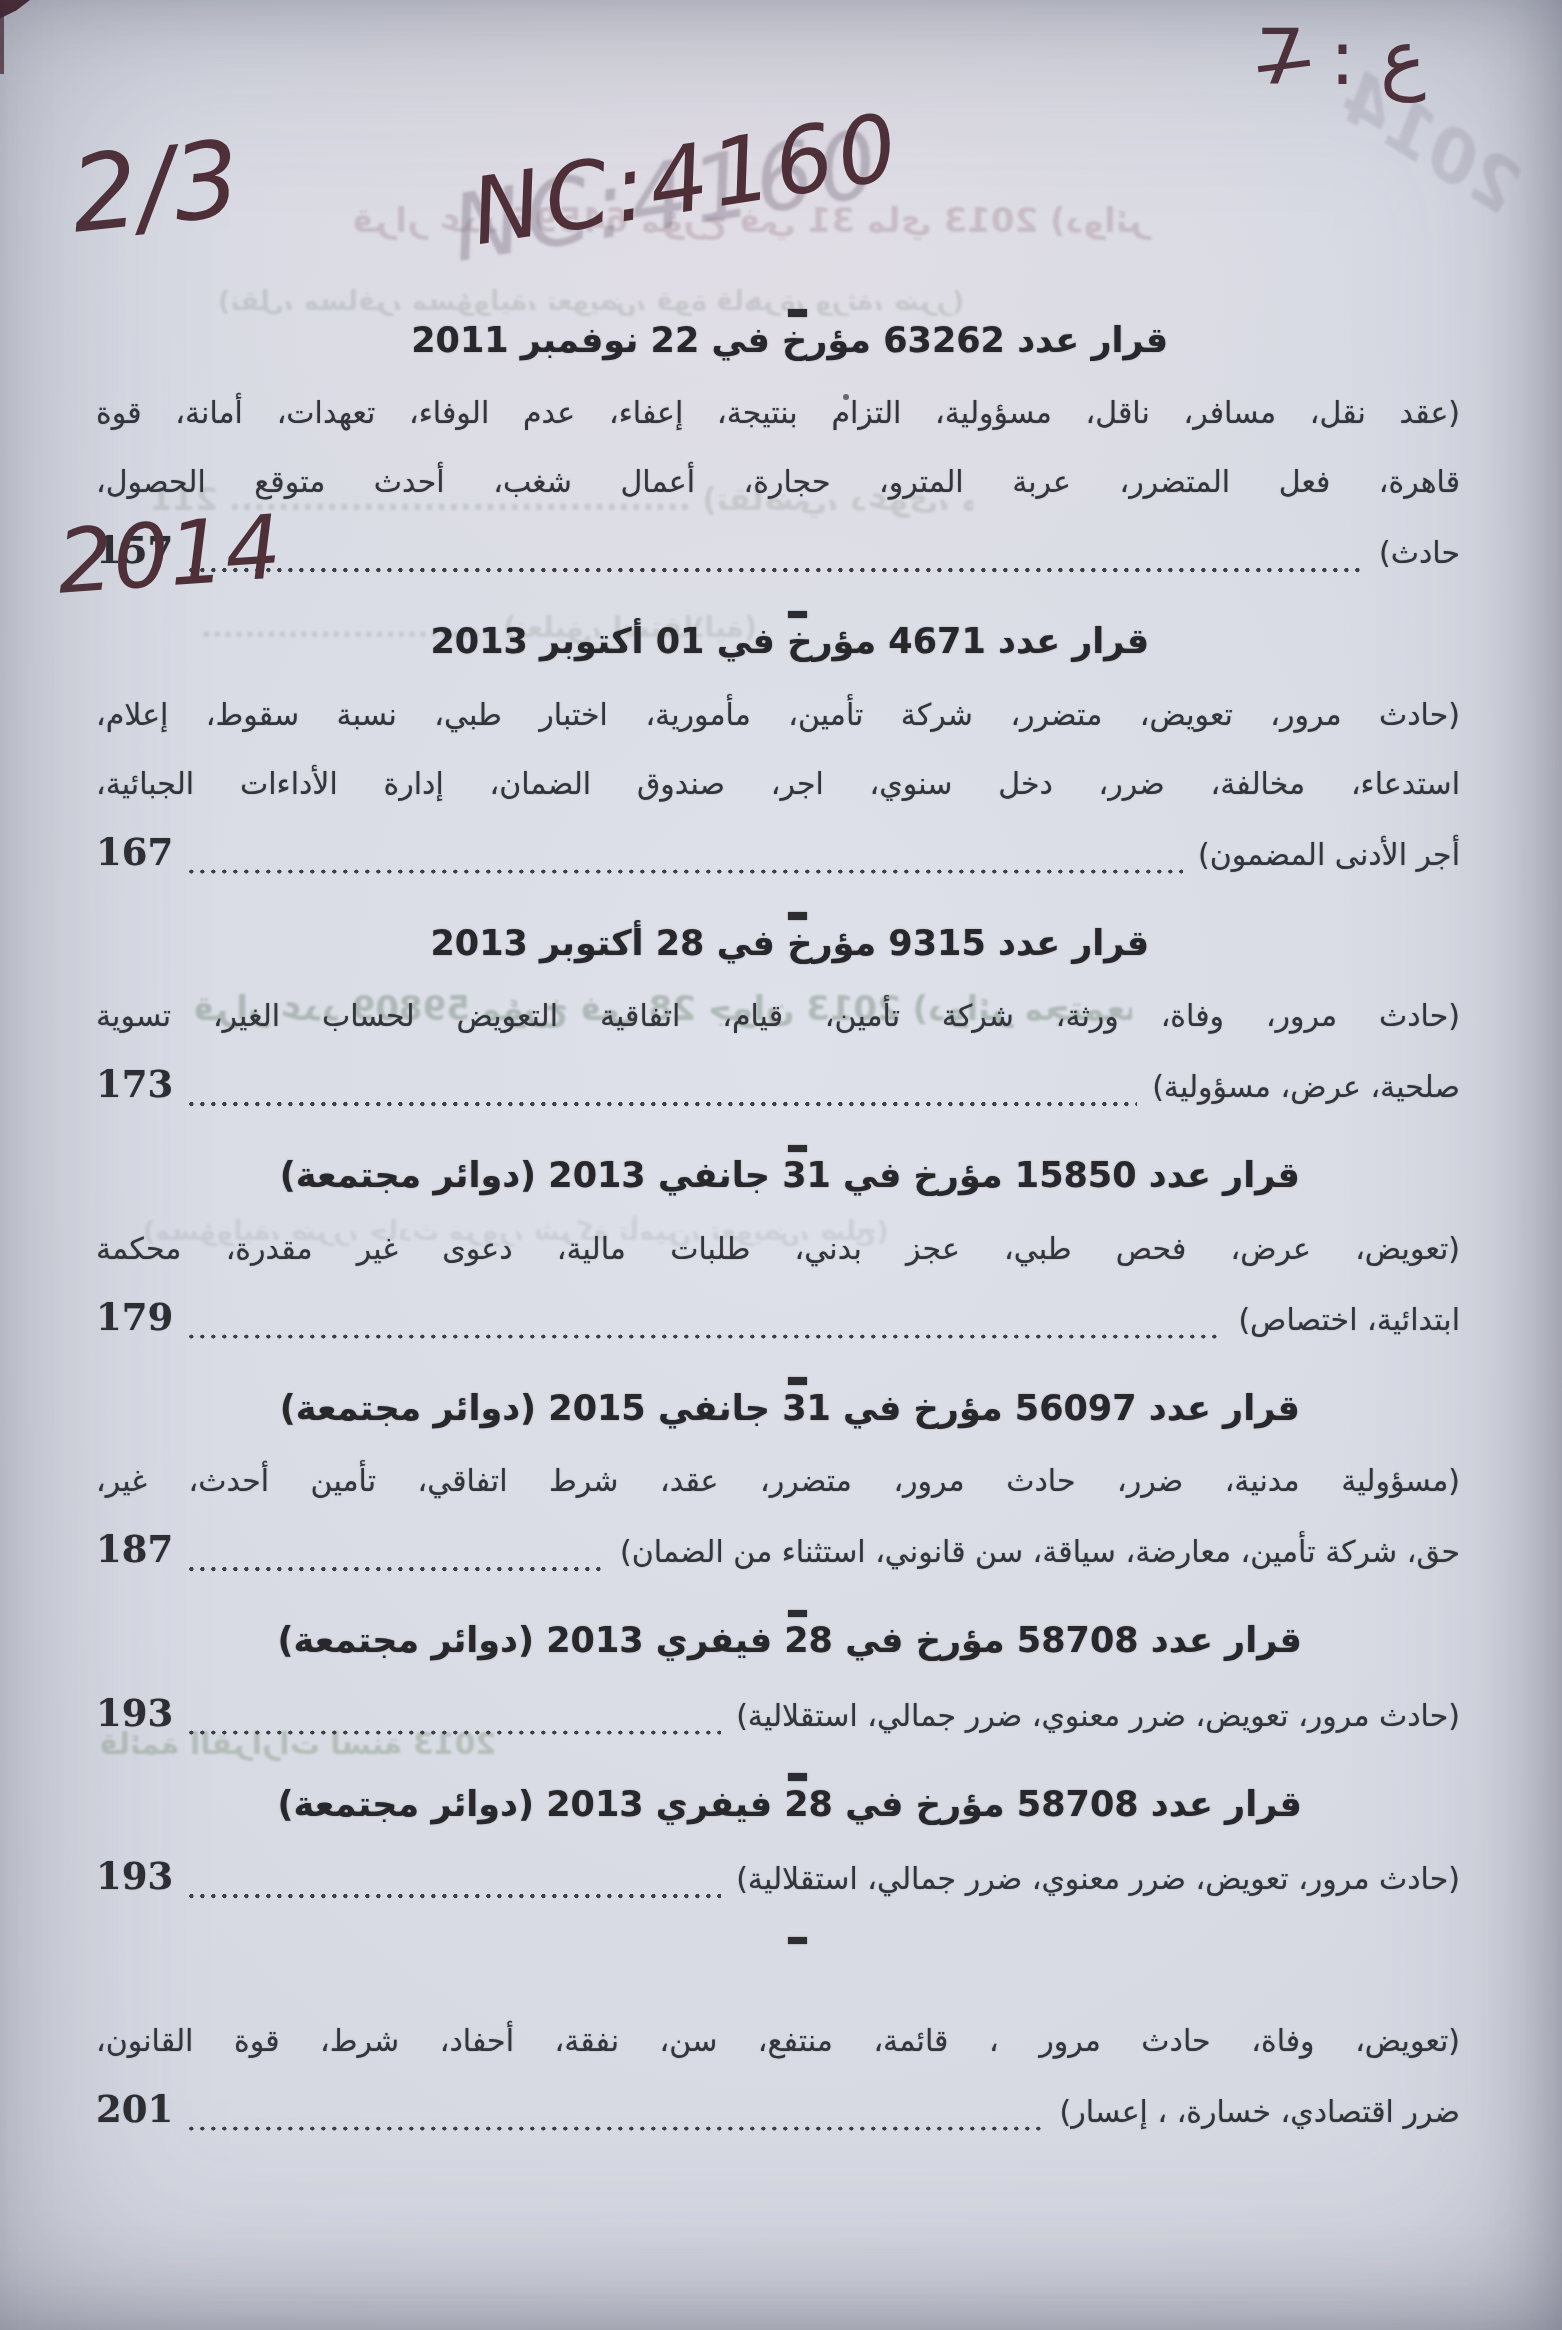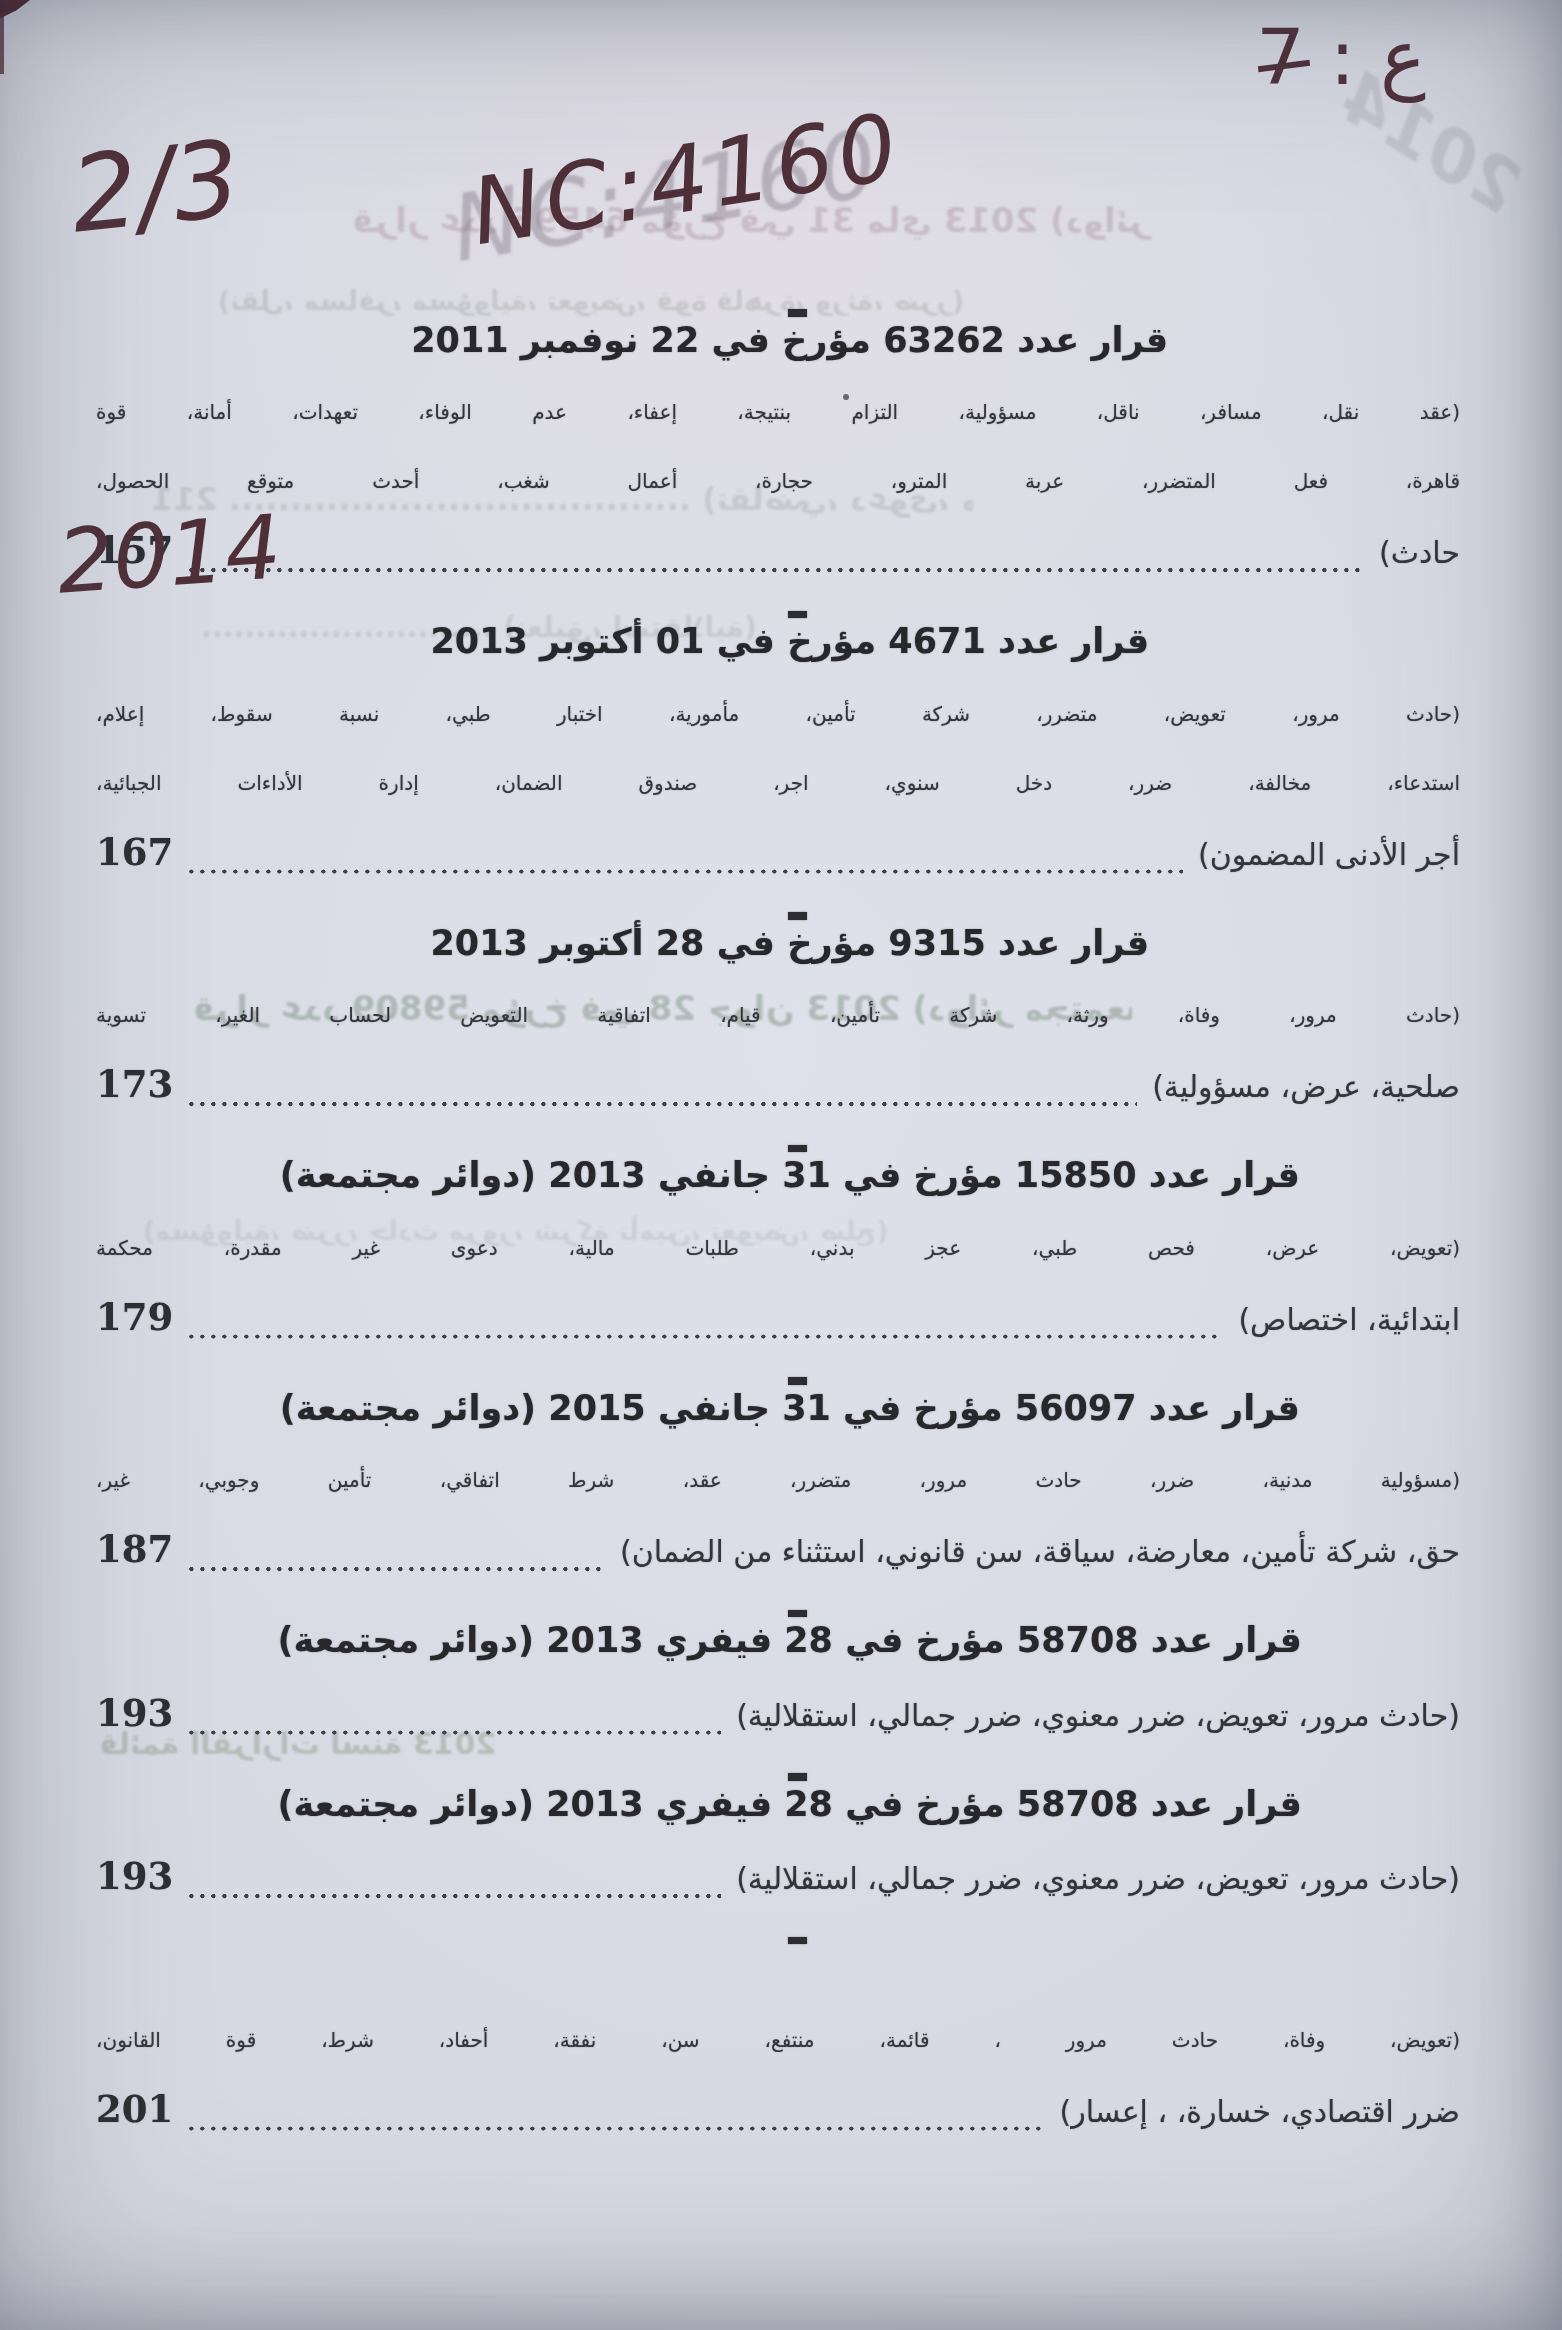--- a/index.html
+++ b/index.html
@@ -48,21 +48,21 @@
   
   .toc{position:relative;z-index:2;direction:rtl;overflow:hidden;
     padding:309px 103px 0 96px;color:#34343b;}
   .entry{margin:0 0 23.5px 0;}
   .heading-row{display:flex;direction:rtl;align-items:center;height:47px;
     margin:0 -23.5px 22px 0;flex-direction:column;}
   .dash{flex:none;width:18.5px;height:7.5px;background:#2c2c31;margin-left:15px;
     box-shadow:0 0 1.7px rgba(44,44,49,.6);}
   .heading{margin:0;font-size:35px;font-weight:700;line-height:47px;white-space:nowrap;
     color:#27272c;text-shadow:0 0 1.7px rgba(39,39,44,.42);}
-  .body-line{margin:0;font-size:20px;line-height:69px;white-space:nowrap;overflow:hidden;
+  .body-line{margin:0;font-size:30px;line-height:69px;white-space:nowrap;overflow:hidden;
     text-align:justify;text-align-last:justify;text-shadow:0 0 1.3px rgba(52,52,59,.5);}
   .last-line{display:flex;direction:rtl;align-items:baseline;font-size:30px;line-height:69px;}
   .keywords-end{flex:none;white-space:nowrap;text-shadow:0 0 1.3px rgba(52,52,59,.5);}
   .dots{flex:1 1 auto;min-width:34px;height:7.5px;align-self:flex-end;margin:0 15px 13.4px 15px;
     background-image:radial-gradient(circle at 3.4px 3.8px,#3f3f47 1.9px,transparent 2.4px);
     background-size:11px 7.5px;background-repeat:repeat-x;}
   .page-num{flex:none;font-family:"DejaVu Serif",serif;font-weight:700;font-size:37px;
     color:#2e2e34;text-shadow:0 0 1.3px rgba(46,46,52,.4);}
 </style>
 </head>
@@ -151,21 +151,21 @@
       <span class="page-num">179</span>
     </div>
   </section>
 
   <section class="entry">
     <div class="heading-row">
       <span class="dash"></span>
       <h2 class="heading">قرار عدد 56097 مؤرخ في 31 جانفي 2015 (دوائر مجتمعة)</h2>
     </div>
     <div class="lines">
-          <p class="body-line">(مسؤولية مدنية، ضرر، حادث مرور، متضرر، عقد، شرط اتفاقي، تأمين وجوبي، غير،</p>
+          <p class="body-line">(مسؤولية مدنية، ضرر، حادث مرور، متضرر، عقد، شرط اتفاقي، تأمين أحدث، غير،</p>
         </div>
     <div class="last-line">
       <span class="keywords-end">حق، شركة تأمين، معارضة، سياقة، سن قانوني، استثناء من الضمان)</span>
       <span class="dots"></span>
       <span class="page-num">187</span>
     </div>
   </section>
 
   <section class="entry">
     <div class="heading-row">

